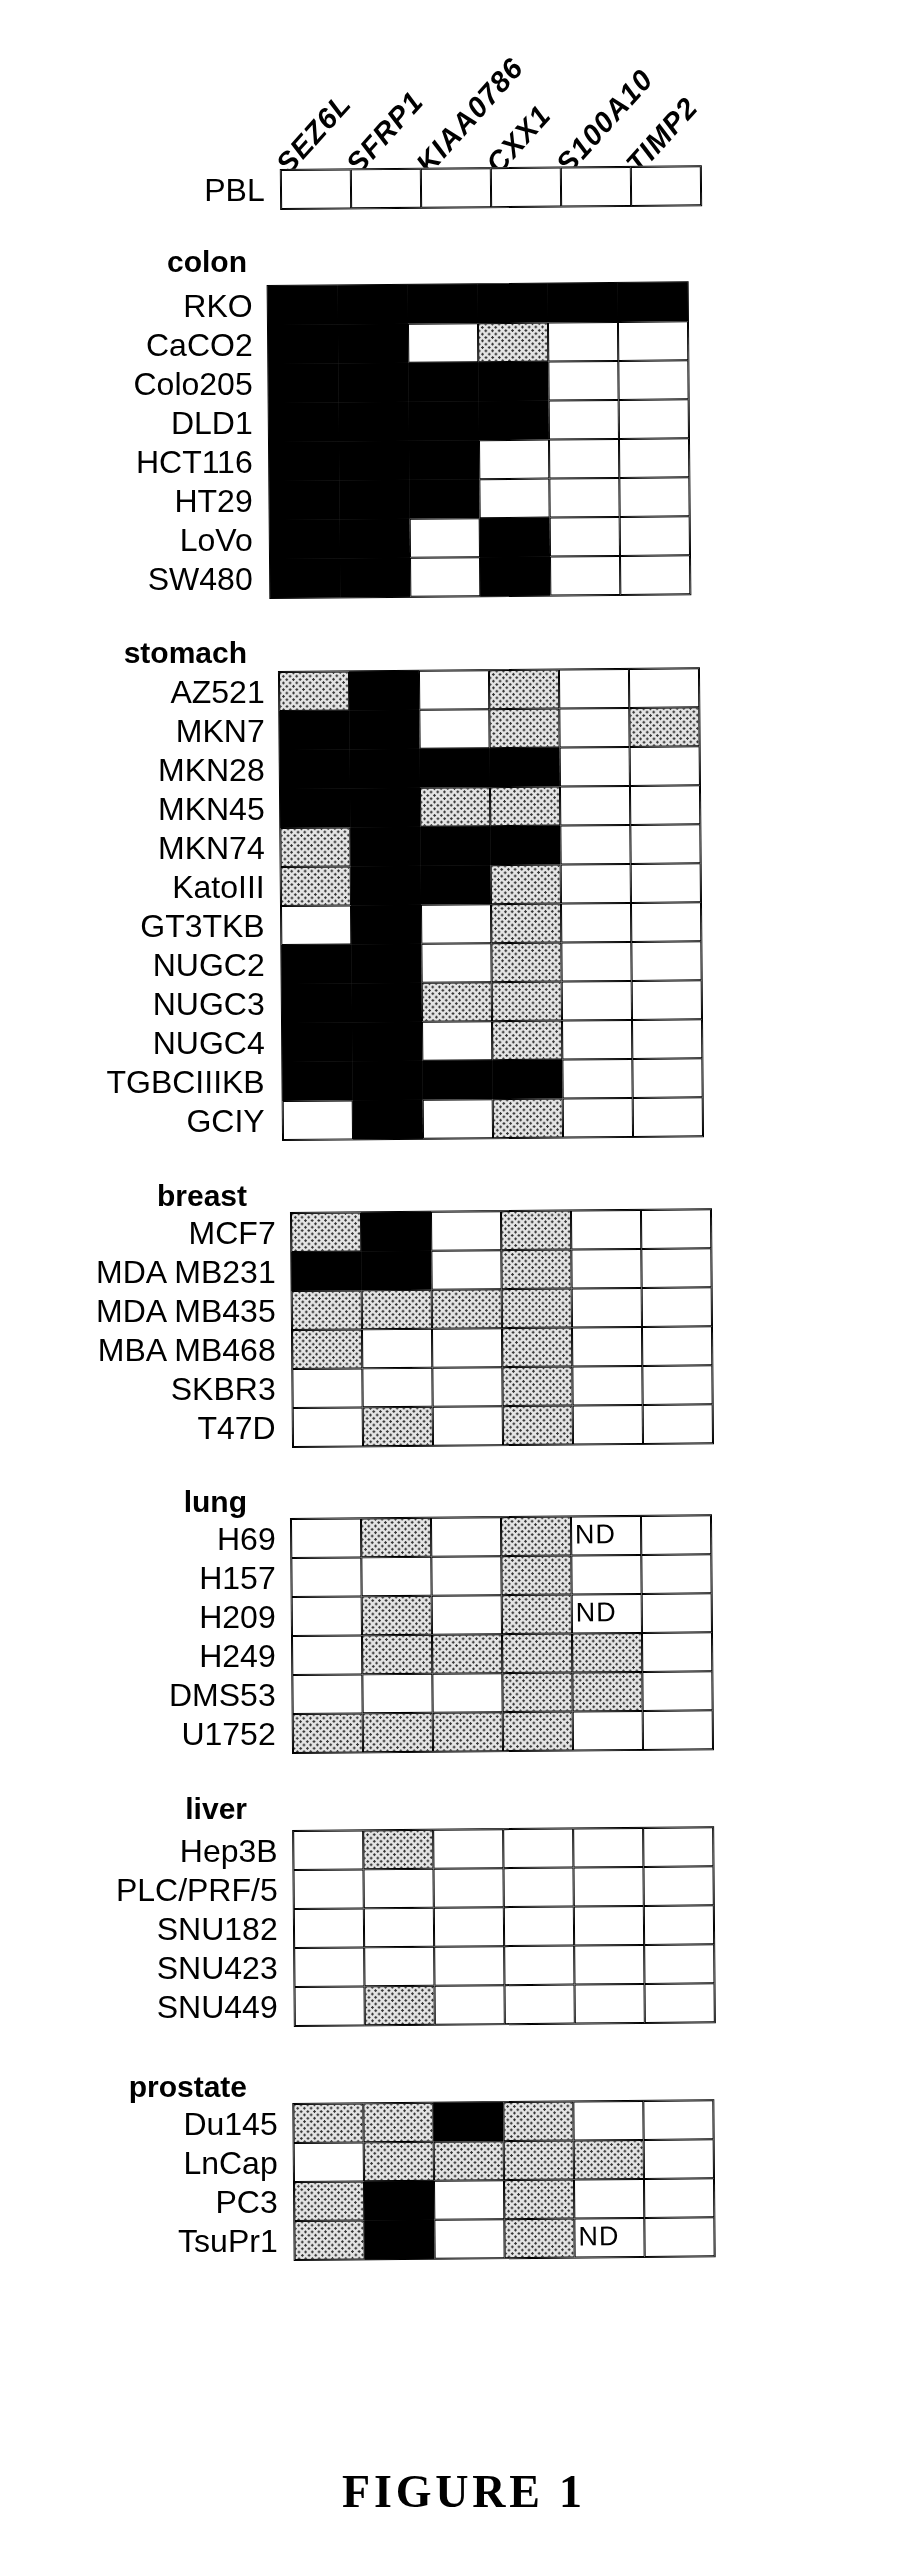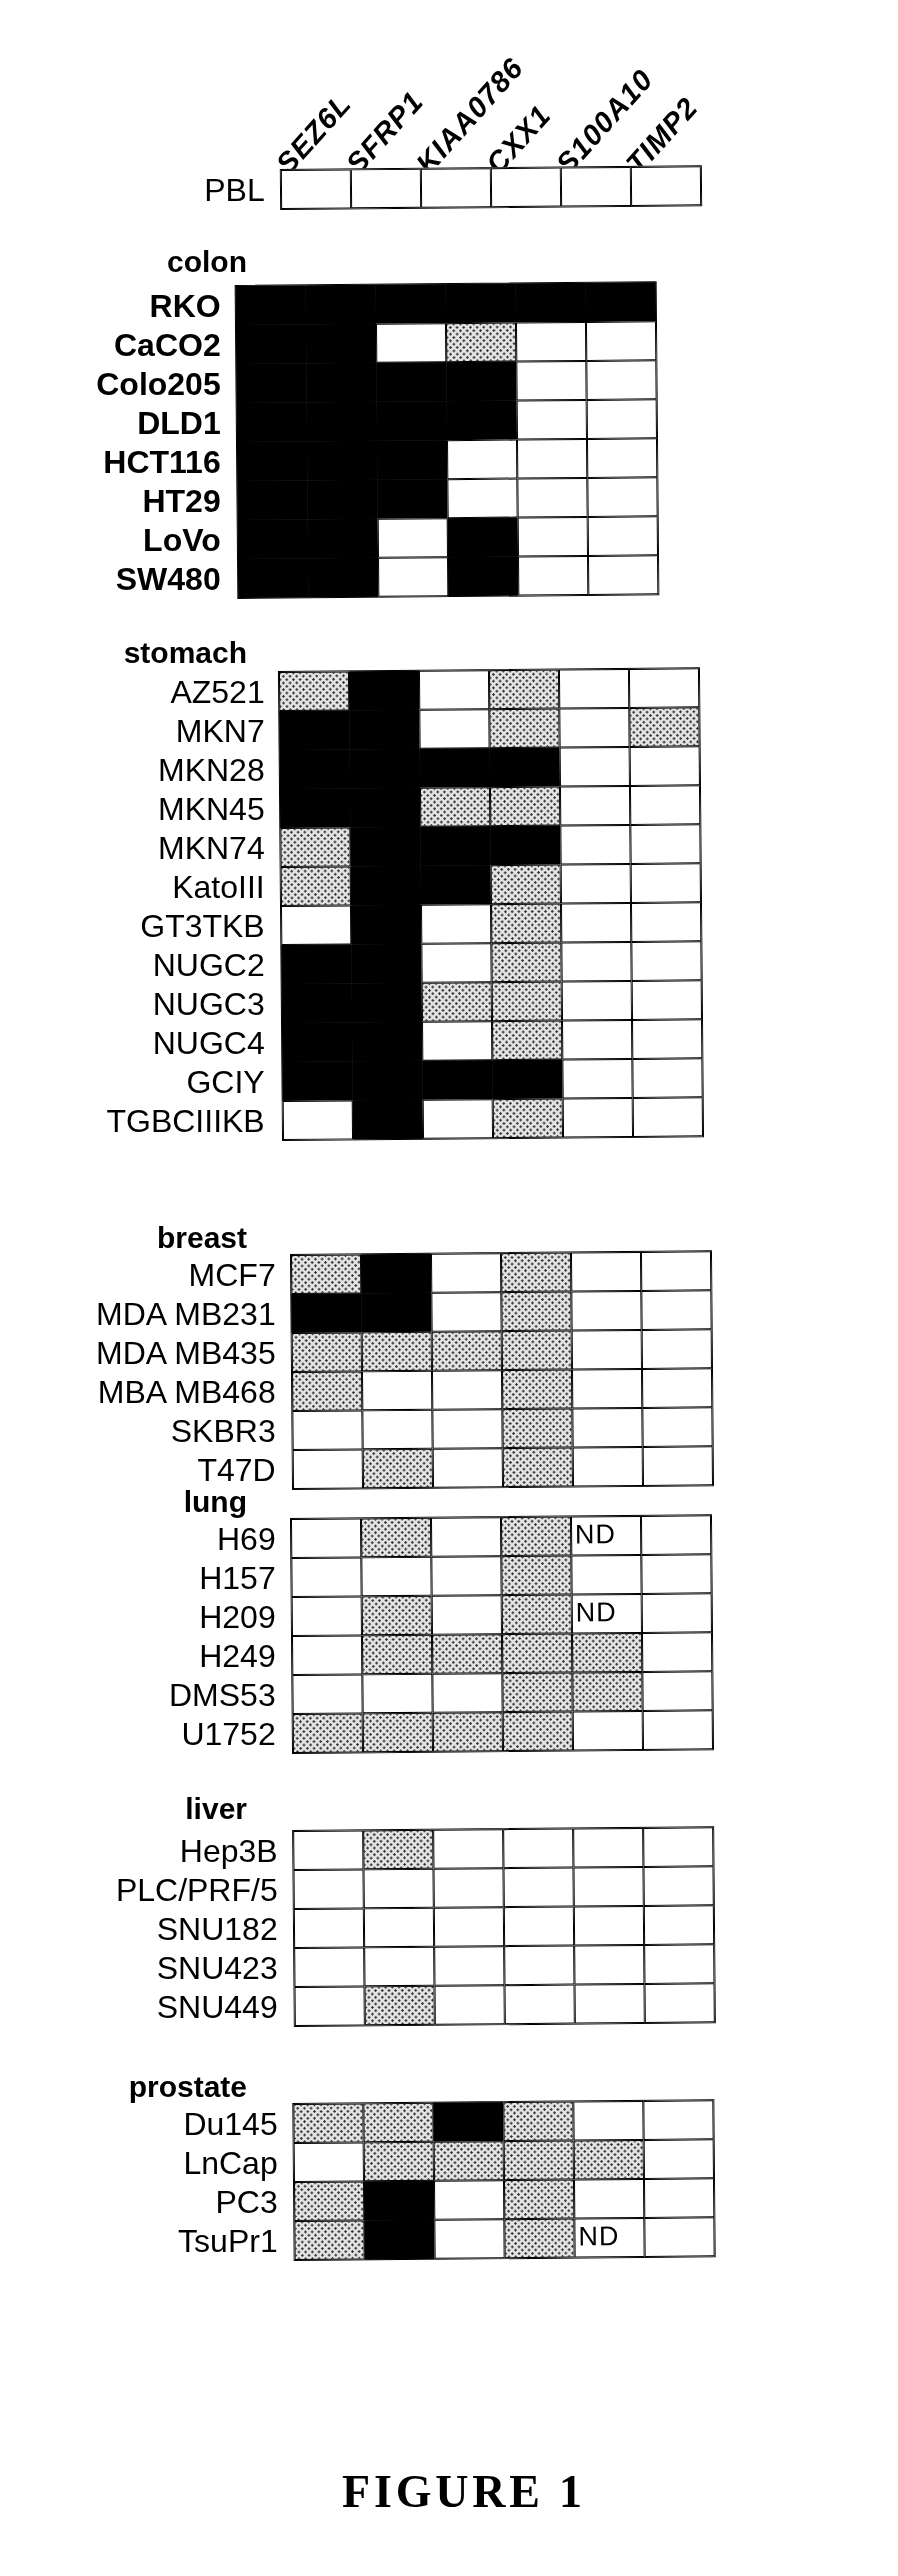--- a/index.html
+++ b/index.html
@@ -122,21 +122,21 @@
               <div class="cell c-white"></div>
             </div>
           </div>
         </div>
       </div>
     </div>
   <div id="groups-slot">
       <div class="group" style="top: 245px;">
         <div class="heading" style="height: 40px;">colon</div>
         <div class="gbody">
-          <div class="rlabels" style="width: 236px; font-weight: bold;">
+          <div class="rlabels" style="width: 268px;">
             <div class="rlabel">RKO</div>
             <div class="rlabel">CaCO2</div>
             <div class="rlabel">Colo205</div>
             <div class="rlabel">DLD1</div>
             <div class="rlabel">HCT116</div>
             <div class="rlabel">HT29</div>
             <div class="rlabel">LoVo</div>
             <div class="rlabel">SW480</div>
           </div>
           <div class="gridbox">
@@ -214,22 +214,22 @@
             <div class="rlabel">AZ521</div>
             <div class="rlabel">MKN7</div>
             <div class="rlabel">MKN28</div>
             <div class="rlabel">MKN45</div>
             <div class="rlabel">MKN74</div>
             <div class="rlabel">KatoIII</div>
             <div class="rlabel">GT3TKB</div>
             <div class="rlabel">NUGC2</div>
             <div class="rlabel">NUGC3</div>
             <div class="rlabel">NUGC4</div>
+            <div class="rlabel">TGBCIIIKB</div>
             <div class="rlabel">GCIY</div>
-            <div class="rlabel">TGBCIIIKB</div>
           </div>
           <div class="gridbox">
             <div class="grow">
               <div class="cell c-gray"></div>
               <div class="cell c-black"></div>
               <div class="cell c-white"></div>
               <div class="cell c-gray"></div>
               <div class="cell c-white"></div>
               <div class="cell c-white"></div>
             </div>
@@ -318,21 +318,21 @@
               <div class="cell c-black"></div>
               <div class="cell c-white"></div>
               <div class="cell c-gray"></div>
               <div class="cell c-white"></div>
               <div class="cell c-white"></div>
             </div>
           </div>
         </div>
       </div>
       <div class="group" style="top: 1179px;">
-        <div class="heading" style="height: 33px; margin-top: 42px;">breast</div>
+        <div class="heading" style="height: 33px;">breast</div>
         <div class="gbody">
           <div class="rlabels" style="width: 291px;">
             <div class="rlabel">MCF7</div>
             <div class="rlabel">MDA MB231</div>
             <div class="rlabel">MDA MB435</div>
             <div class="rlabel">MBA MB468</div>
             <div class="rlabel">SKBR3</div>
             <div class="rlabel">T47D</div>
           </div>
           <div class="gridbox">

